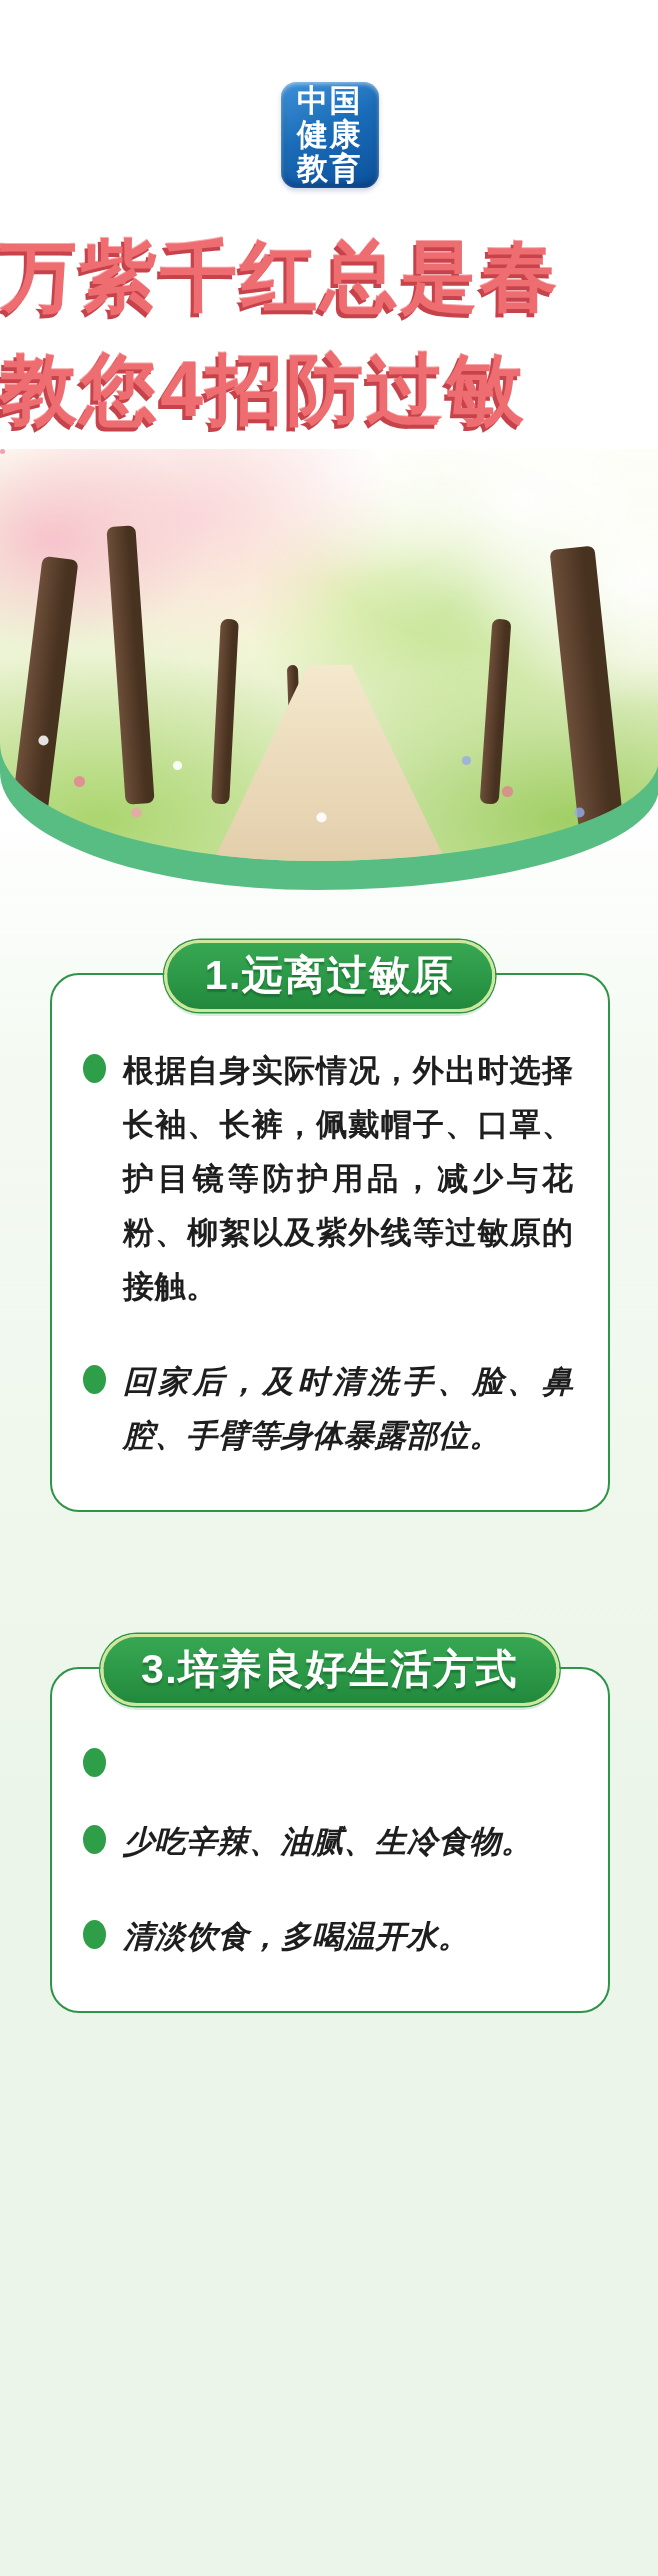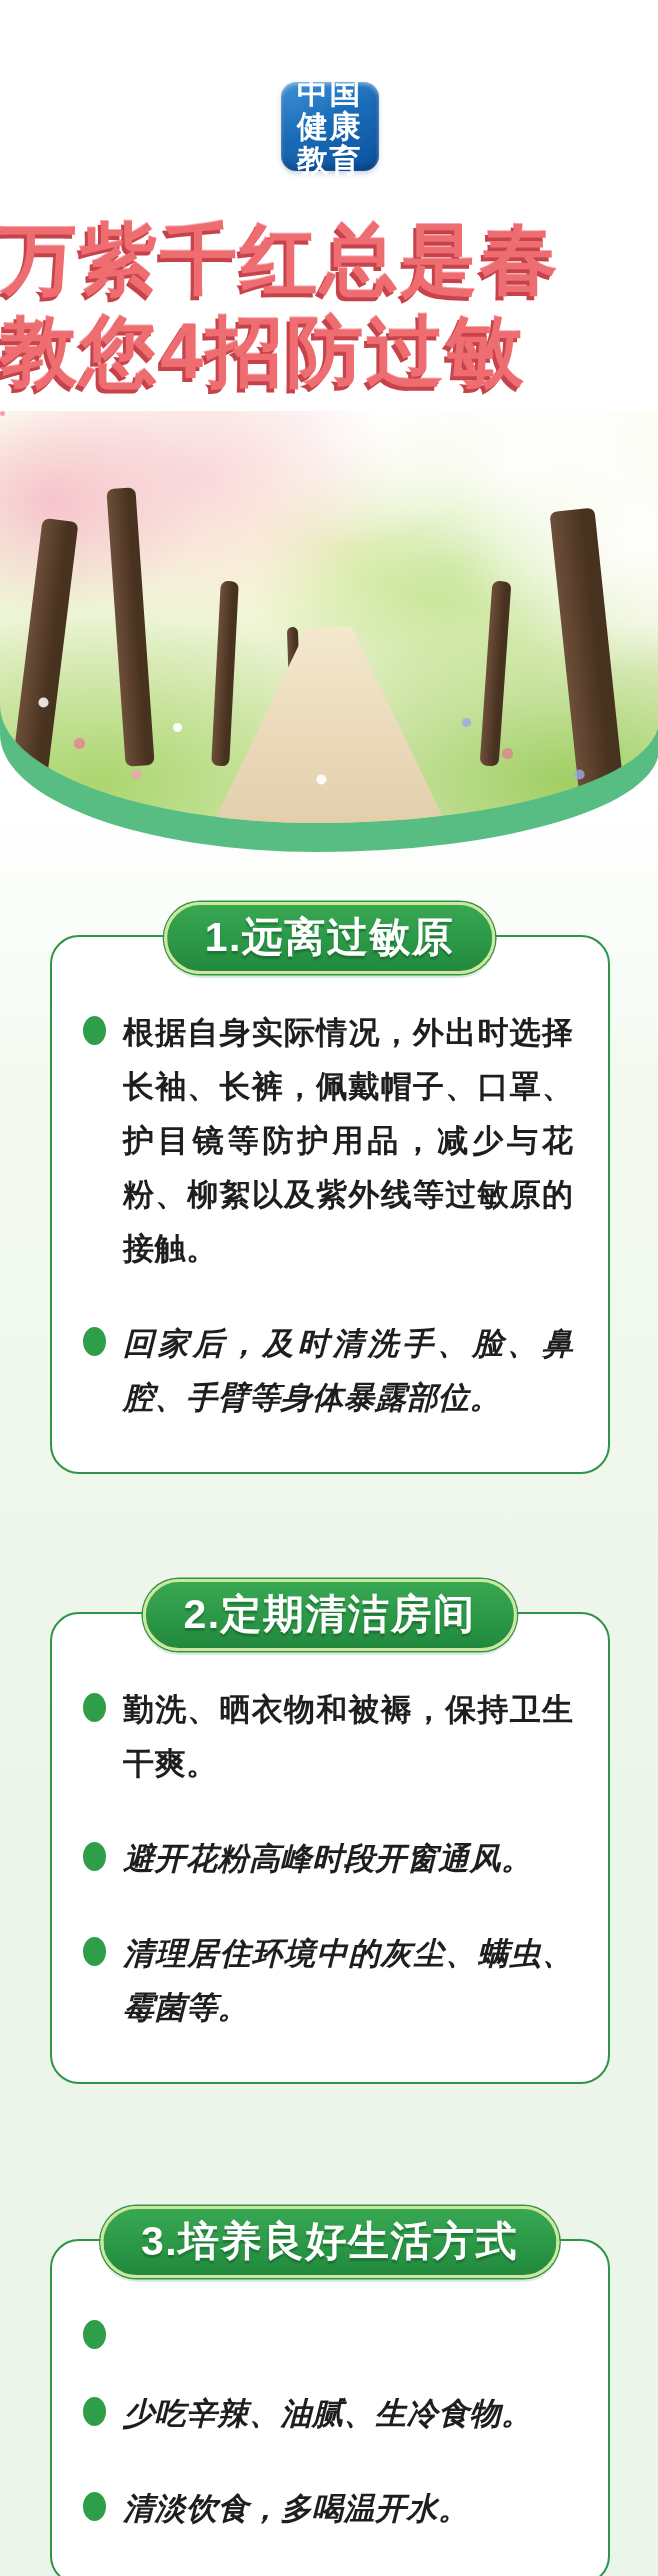--- a/index.html
+++ b/index.html
@@ -17,33 +17,33 @@
 
   
   .badge{
     background:linear-gradient(155deg,#3e92d8 0%,#1a6cb8 45%,#0c509c 100%);
     border-radius:15.5px;
     color:#fff;
     display:flex;flex-direction:column;justify-content:center;align-items:center;
     font-weight:bold;
     box-shadow:inset 0 2.1px 4.1px rgba(255,255,255,.5), inset 0 -4.1px 6.2px rgba(0,20,60,.35), 0 2.6px 5.2px rgba(20,60,120,.2);
   }
-  .badge--big{width:98px;height:89px;margin:82px auto 12px;font-size:31px;line-height:34px;letter-spacing:1.5px;}
+  .badge--big{width:98px;height:106px;margin:82px auto 12px;font-size:31px;line-height:34px;letter-spacing:1.5px;}
 
   
   .title{margin-top:45px;text-align:left;}
   .title-line{
     color:#ee6d71;
     font-size:77px;
     font-weight:bold;
     line-height:87px;
     letter-spacing:3.1px;
     text-shadow:-3.1px 4.1px 0 #c7434b, -0.5px -1px 0 #f8a7ab;
   }
-  .title-line + .title-line{margin-top:5px;}
+  .title-line + .title-line{margin-top:26px;}
 
   
   .hero{position:relative;height:444px;margin-top:15.5px;}
   .hero-band{
     position:absolute;left:0;right:0;top:29px;height:412px;
     background:#57bd82;
     border-radius:0 0 52% 48% / 0 0 103px 118px;
   }
   .hero-art{
     position:absolute;left:0;right:0;top:0;height:412px;overflow:hidden;
@@ -156,37 +156,20 @@
     <div class="bullet">
       <span class="dot"></span>
       <p class="bullet-text">根据自身实际情况，外出时选择长袖、长裤，佩戴帽子、口罩、护目镜等防护用品，减少与花粉、柳絮以及紫外线等过敏原的接触。</p>
     </div>
     <div class="bullet">
       <span class="dot"></span>
       <p class="bullet-text">回家后，及时清洗手、脸、鼻腔、手臂等身体暴露部位。</p>
     </div>
   </section>
 
-  <section class="card card--2">
-    <div class="pill">
-      <span class="pill-text">2.定期清洁房间</span>
-    </div>
-    <div class="bullet">
-      <span class="dot"></span>
-      <p class="bullet-text">勤洗、晒衣物和被褥，保持卫生干爽。</p>
-    </div>
-    <div class="bullet">
-      <span class="dot"></span>
-      <p class="bullet-text">避开花粉高峰时段开窗通风。</p>
-    </div>
-    <div class="bullet">
-      <span class="dot"></span>
-      <p class="bullet-text">清理居住环境中的灰尘、螨虫、霉菌等。</p>
-    </div>
-  </section>
 
   <section class="card card--3">
     <div class="pill">
       <span class="pill-text">3.培养良好生活方式</span>
     </div>
     <div class="bullet">
       <span class="dot"></span>
     </div>
     <div class="bullet">
       <span class="dot"></span>

